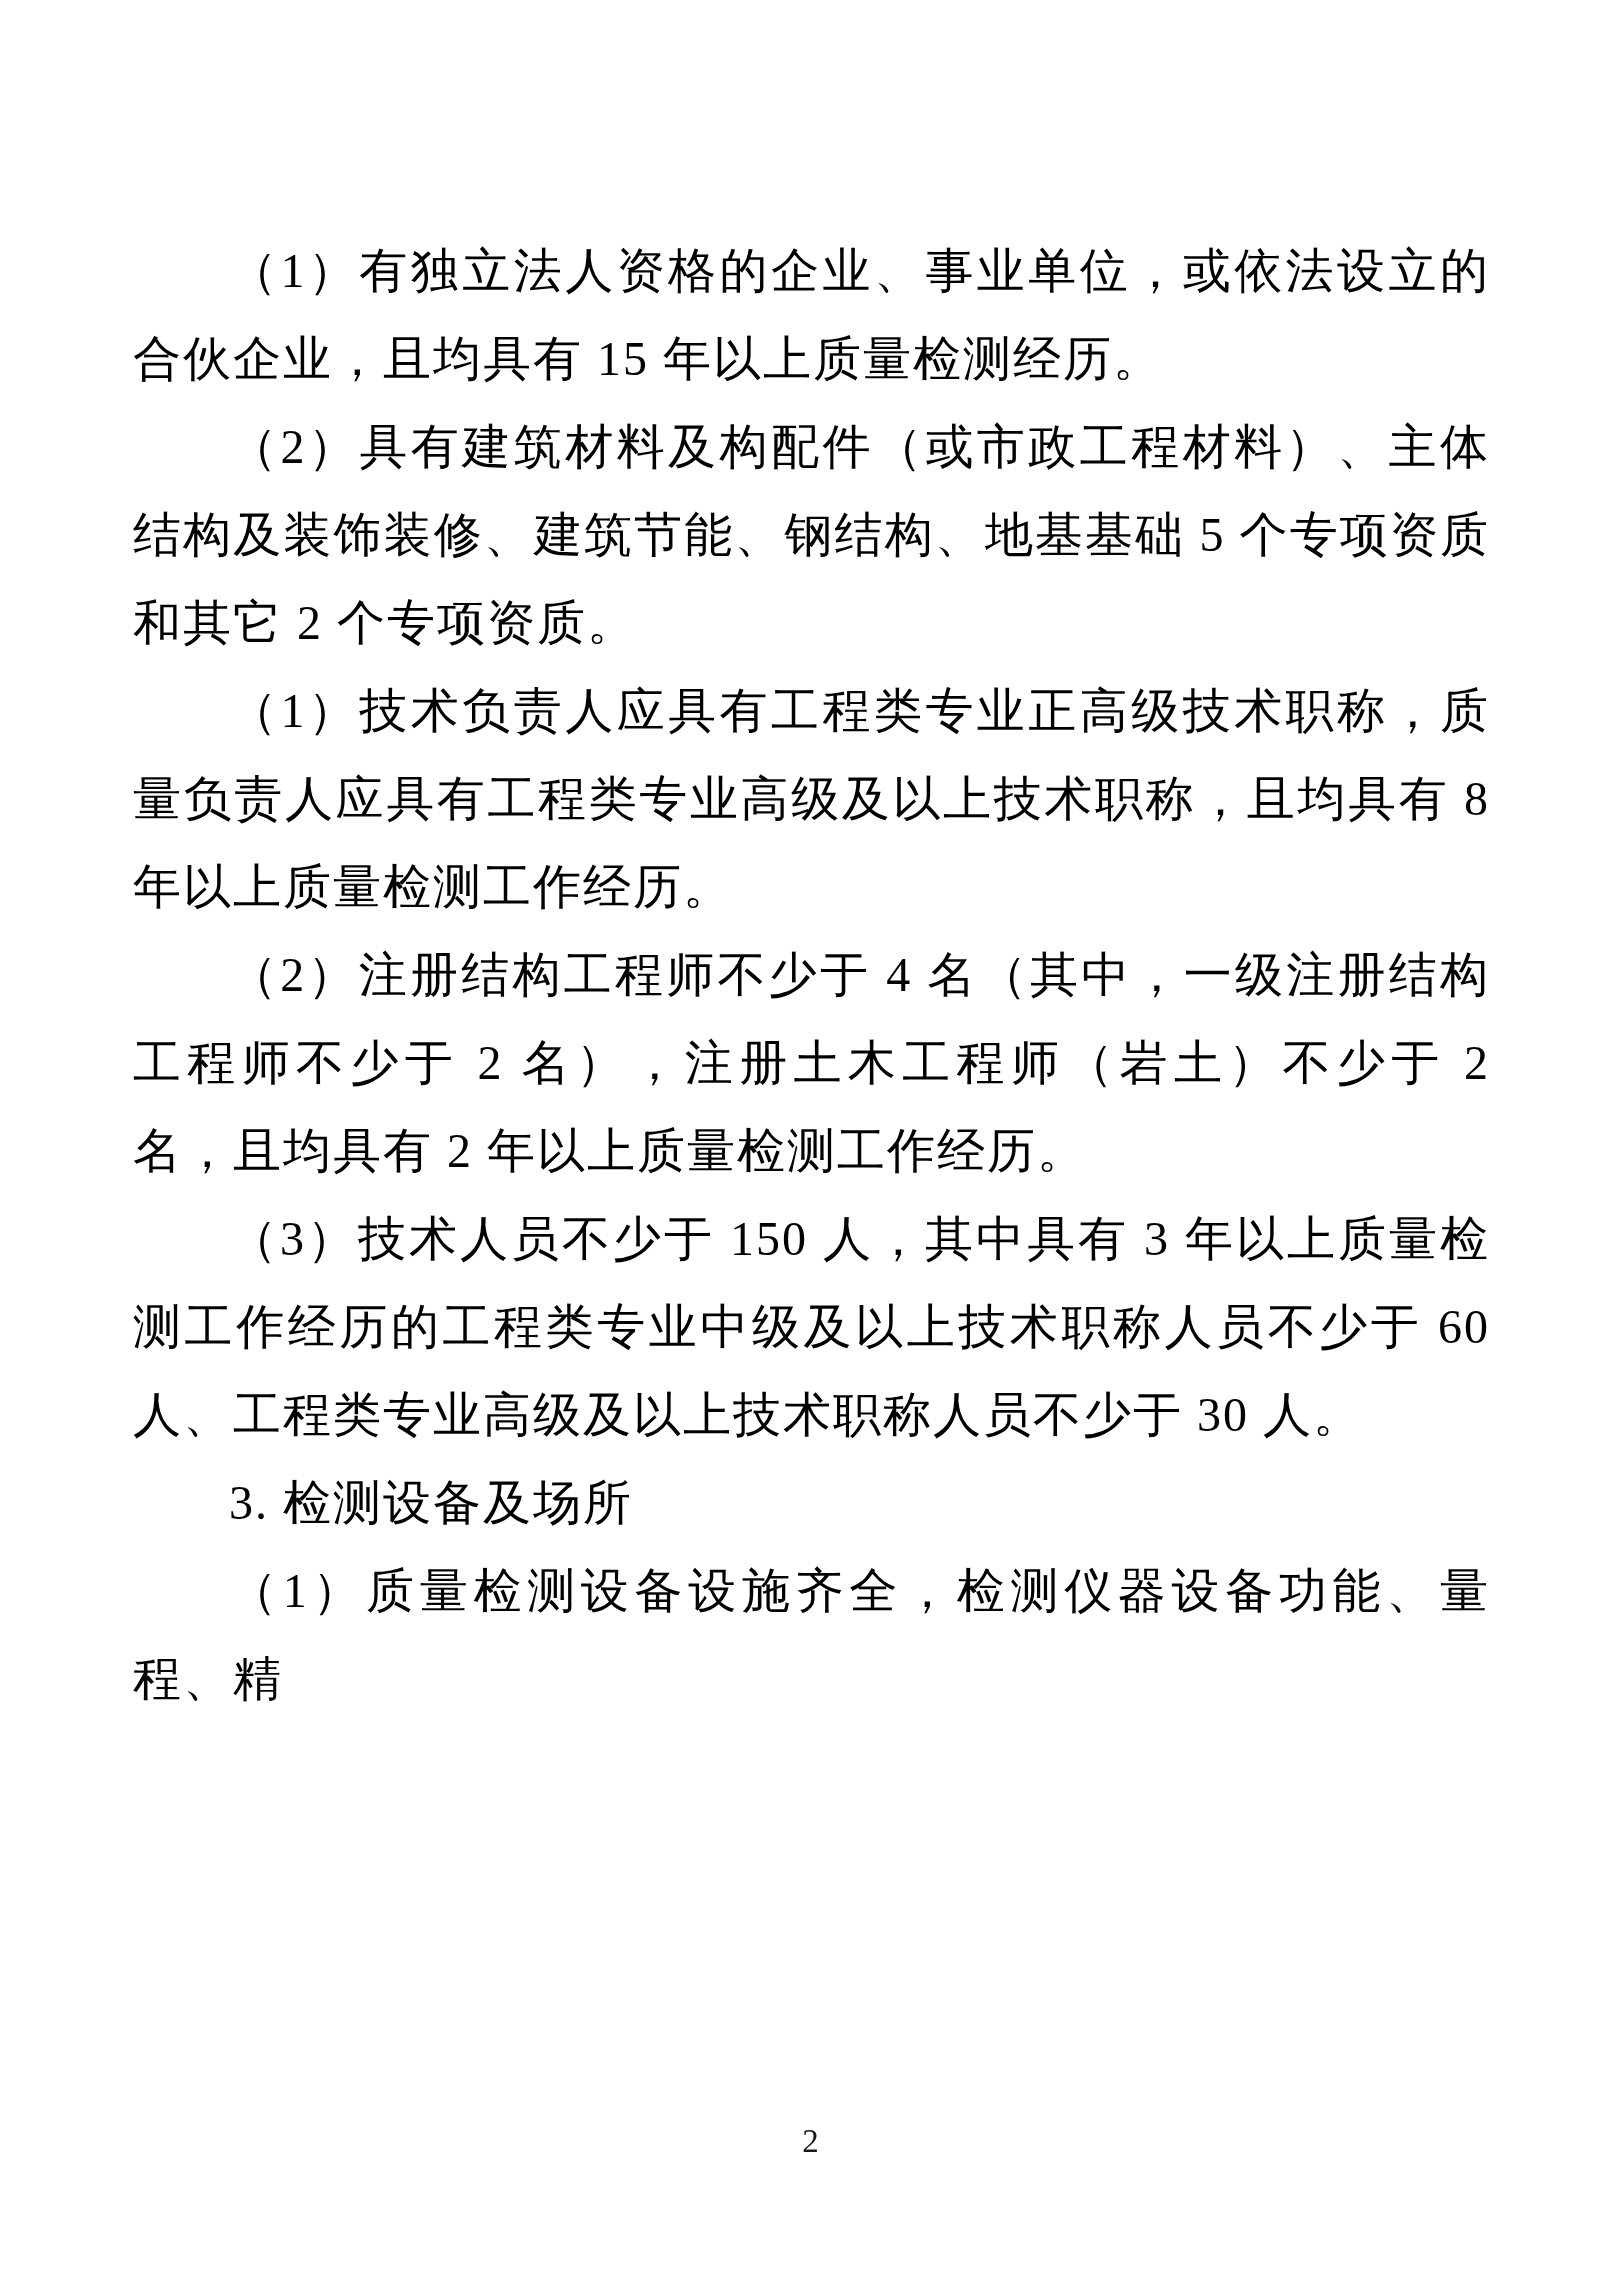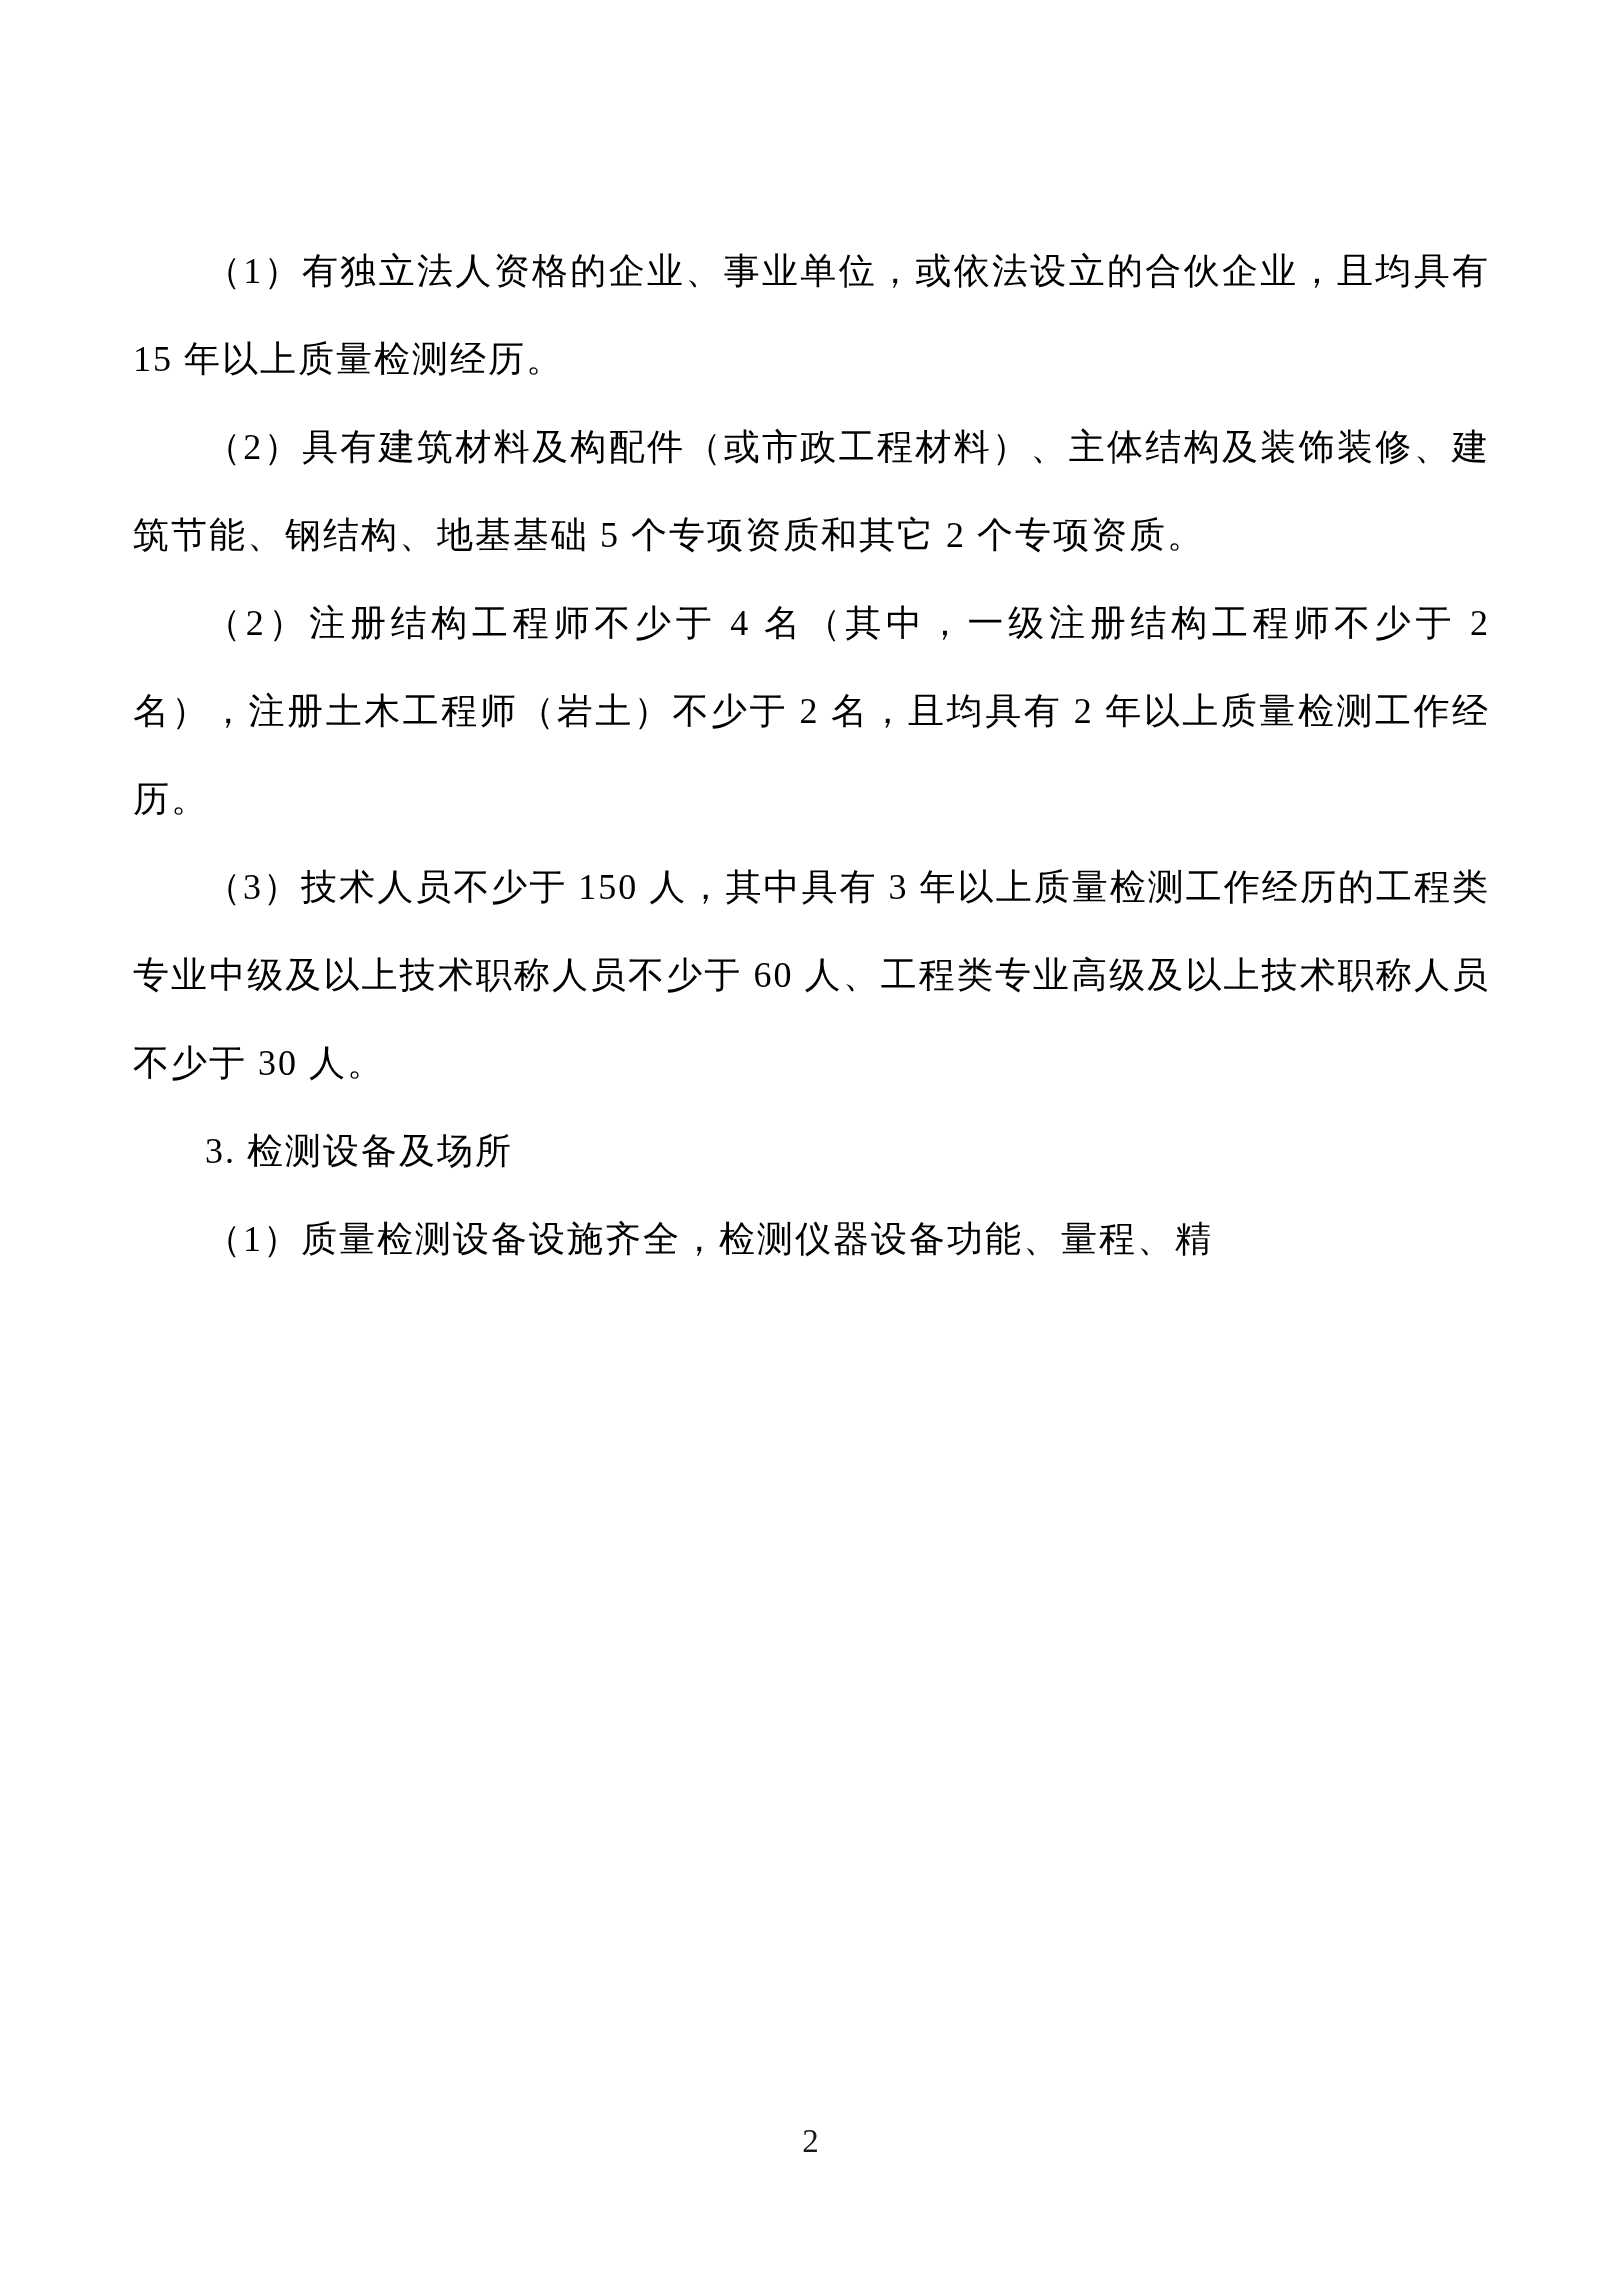--- a/index.html
+++ b/index.html
@@ -19,21 +19,21 @@
   }
   .content {
     position: absolute;
     left: 133px;
     top: 227px;
     width: 1357px;
   }
   p.para {
     margin: 0;
     padding: 0;
-    font-size: 36px;
+    font-size: 48px;
     line-height: 88px;
     letter-spacing: 2px;
     text-align: justify;
     text-justify: inter-character;
     text-indent: 2em;
     word-break: break-all;
   }
   .page-number {
     position: absolute;
     top: 2117px;
@@ -45,20 +45,21 @@
     color: #1a1a1a;
   }
 </style>
 </head>
 <body>
 
 <div class="page">
   <div class="content">
       <p class="para">（1）有独立法人资格的企业、事业单位，或依法设立的合伙企业，且均具有 15 年以上质量检测经历。</p>
       <p class="para">（2）具有建筑材料及构配件（或市政工程材料）、主体结构及装饰装修、建筑节能、钢结构、地基基础 5 个专项资质和其它 2 个专项资质。</p>
+      <p class="para">（1）技术负责人应具有工程类专业正高级技术职称，质量负责人应具有工程类专业高级及以上技术职称，且均具有 8 年以上质量检测工作经历。</p>
       <p class="para">（2）注册结构工程师不少于 4 名（其中，一级注册结构工程师不少于 2 名），注册土木工程师（岩土）不少于 2 名，且均具有 2 年以上质量检测工作经历。</p>
       <p class="para">（3）技术人员不少于 150 人，其中具有 3 年以上质量检测工作经历的工程类专业中级及以上技术职称人员不少于 60 人、工程类专业高级及以上技术职称人员不少于 30 人。</p>
       <p class="para">3. 检测设备及场所</p>
       <p class="para">（1）质量检测设备设施齐全，检测仪器设备功能、量程、精</p>
     </div>
   <div class="page-number">2</div>
 </div>
 
 
 </body></html>

